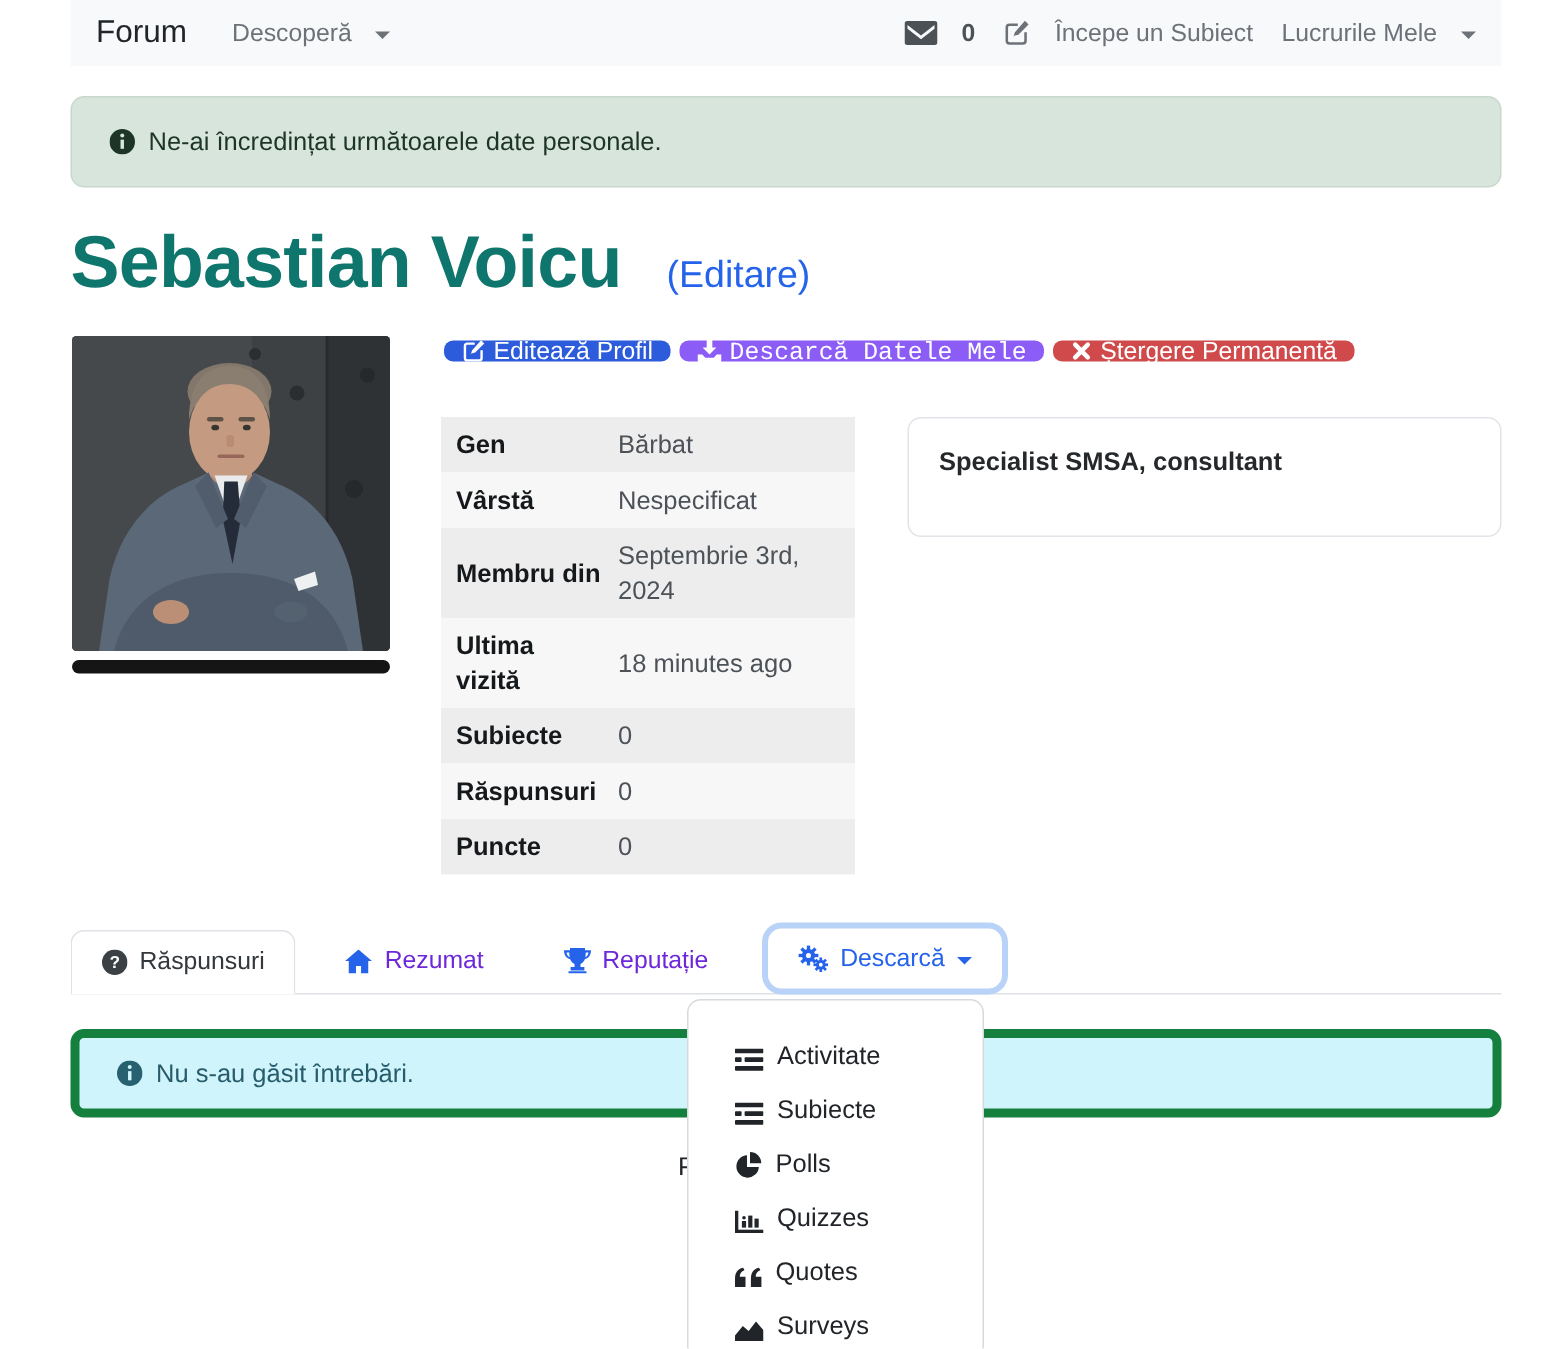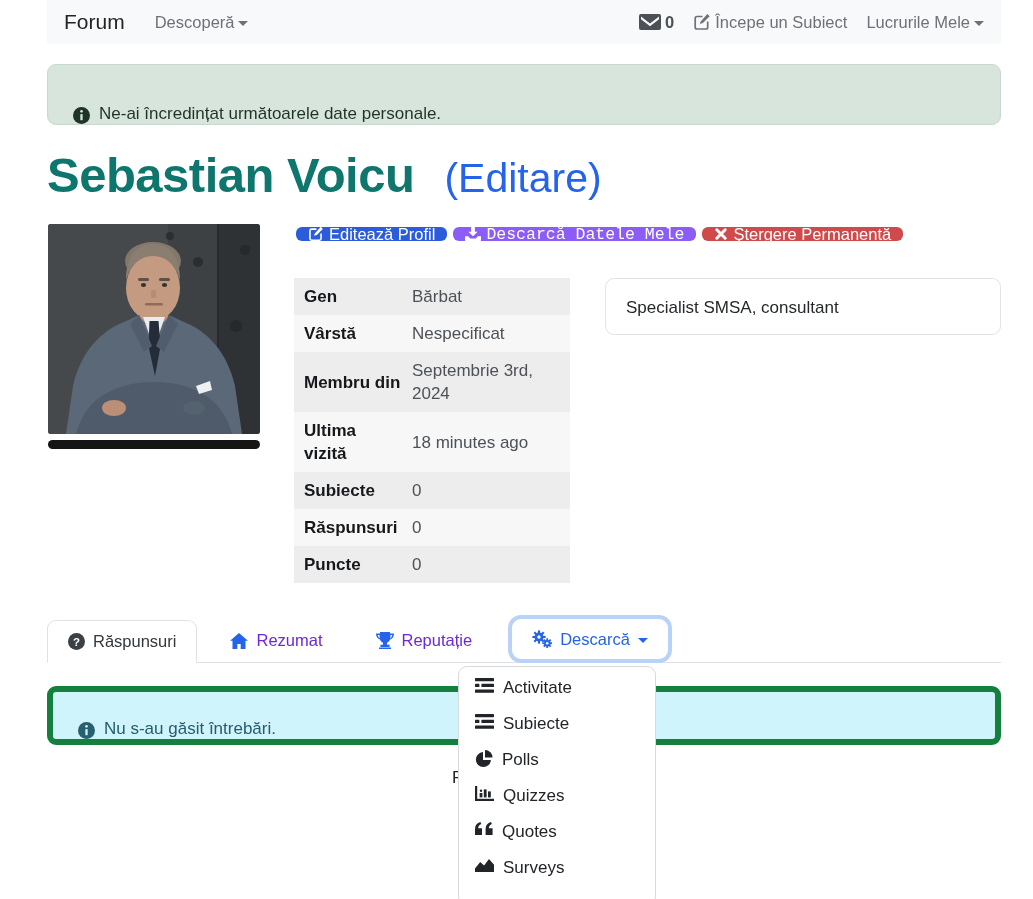--- a/index.html
+++ b/index.html
@@ -11,50 +11,50 @@
     overflow: hidden;
     color: #212529;
   }
   
   .navbar {
     position: absolute; left:47px; top:0; width:954px; height:44px;
     background:#f8f9fa; display:flex; align-items:center; padding:0 17px;
   }
   .brand { font-size:21px; color:#212529; margin-right:30px; cursor:pointer; }
   .nav-link {
-    color:#6d7278; font-size:16.5px; display:flex; align-items:center; gap:4px;
+    color:#6d7278; font-size:16.5px; display:flex; align-items:center; gap:16px;
     cursor:pointer; white-space:nowrap;
   }
   .caret {
     display:inline-block; width:0; height:0;
     border-left:5px solid transparent; border-right:5px solid transparent;
     border-top:5.5px solid; border-top-color:currentColor; margin-top:2px;
   }
   .nav-right { margin-left:auto; display:flex; align-items:center; gap:19px; }
   .msg-count { font-weight:bold; color:#4c5156; }
 
   
   .alert {
-    position:absolute; border-radius:9px; display:flex; align-items:flex-end;
+    position:absolute; border-radius:9px; display:flex; align-items:center;
     font-size:17px; padding:0 25px; gap:9px;
   }
   .alert-success {
     left:47px; top:64px; width:954px; height:61px;
     background:#d8e5dc; border:1px solid #c6d9cc; color:#1d3527;
   }
   .alert-info {
     left:47px; top:686px; width:954px; height:59px;
     background:#cff4fc; border:6px solid #15803d; color:#275c6b;
   }
   .alert svg { flex:none; }
 
   
   .title-row { position:absolute; left:47px; top:147px; display:flex; align-items:baseline; gap:30px; }
   .page-title { font-size:49px; font-weight:600; color:#0f766e; letter-spacing:-0.5px; }
-  .edit-link { font-size:41px; color:#2563eb; cursor:pointer; text-decoration:none; font-weight:400; }
+  .edit-link { font-size:25px; color:#2563eb; cursor:pointer; text-decoration:none; font-weight:400; }
 
   
   .photo { position:absolute; left:48px; top:224px; width:212px; height:210px; border-radius:3px; overflow:hidden; }
   .photo-bar { position:absolute; left:48px; top:440px; width:212px; height:9px; background:#151515; border-radius:5px; }
 
   
   .btn-row { position:absolute; left:296px; top:227px; display:flex; gap:6px; }
   .btn {
     height:14px; display:flex; align-items:center; gap:5px; padding:0 12px;
     border:none; border-radius:6px; color:#fff; font-size:16.5px;
@@ -67,23 +67,23 @@
   
   .details { position:absolute; left:294px; top:278px; width:276px; font-size:17px; }
   .trow { display:flex; padding:7px 10px; line-height:23px;align-items:center; }
   .trow:nth-child(odd)  { background:#ededed; }
   .trow:nth-child(even) { background:#f7f7f7; }
   .tlabel { width:108px; flex:none; font-weight:bold; color:#16191c; white-space:pre-line; }
   .tvalue { flex:1; color:#4c5257; white-space:pre-line; }
 
   
   .bio-card {
-    position:absolute; left:605px; top:278px; width:396px; height:57px;
+    position:absolute; left:605px; top:278px; width:396px; height:80px;
     border:1px solid #e1e4e8; border-radius:9px; padding:19px 20px;
-    font-size:17px; color:#26292c;
+    font-size:17px; color:#26292c;font-weight:bold;
   }
 
   
   .tabs {
     position:absolute; left:47px; top:619px; width:954px; height:44px;
     border-bottom:1px solid #dee2e6; display:flex; align-items:flex-end;
   }
   .tab {
     display:flex; align-items:center; gap:8px; font-size:16.5px;
     cursor:pointer; height:43px; padding:0 20px; white-space:nowrap;
@@ -105,21 +105,21 @@
     font-size:17px; color:#212529;
   }
 
   
   .dropdown {
     position:absolute; left:458px; top:666px; width:198px; height:240px; z-index:10;
     background:#fff; border:1px solid #d7dadd; border-radius:9px;
     padding-top:11px;
   }
   .dd-item {
-    display:flex; align-items:flex-start; gap:9px; height:36px; padding:0 16px;
+    display:flex; align-items:flex-end; gap:9px; height:36px; padding:0 31px;
     font-size:17px; color:#212529; cursor:pointer;
   }
   .dd-item svg { flex:none; }
 </style>
 </head>
 <body>
 
 <div class="navbar">
   <span class="brand">Forum</span>
   <span class="nav-link">

